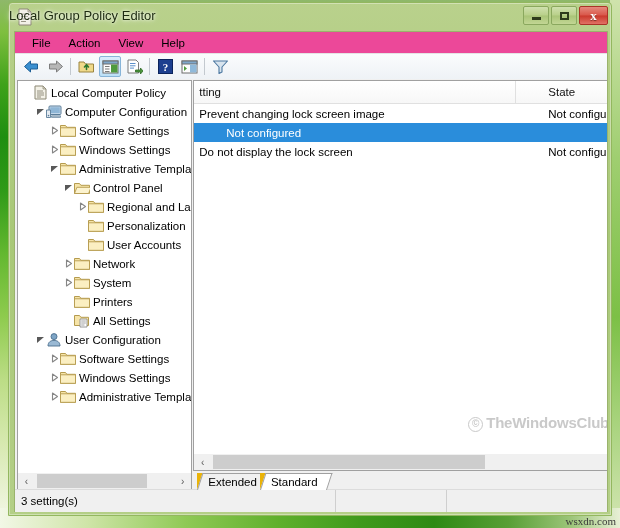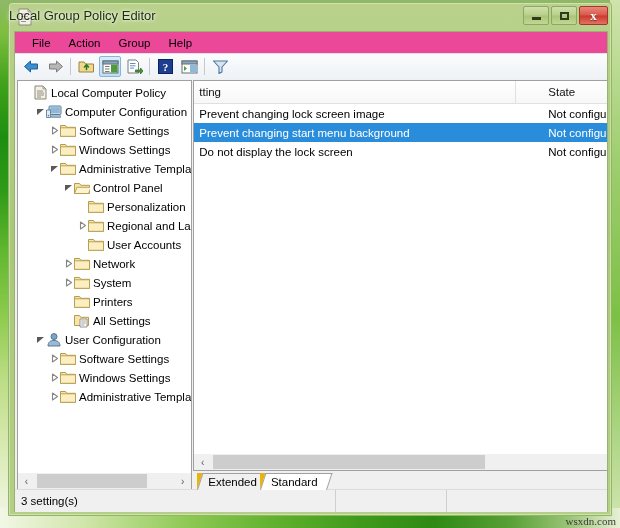--- a/index.html
+++ b/index.html
@@ -343,21 +343,21 @@
     <div class="winbtn" id="btn-close">
       <span class="glyph-close">x</span>
     </div>
   </div>
 
   <div id="client">
 
     <div id="menubar">
       <div class="menu-item">File</div>
       <div class="menu-item">Action</div>
-      <div class="menu-item">Group</div>
+      <div class="menu-item">View</div>
       <div class="menu-item">Help</div>
     </div>
 
     <div id="toolbar">
       <div class="tb-btn">
         <svg width="17" height="15" viewBox="0 0 17 15">
           <path d="M7.5 2 L1.5 7.5 L7.5 13 v-3 h7 v-5 h-7 z" fill="#3a8fd0" stroke="#1d5f96" stroke-width="1" stroke-linejoin="round"></path>
         </svg>
       </div>
       <div class="tb-btn">
@@ -493,38 +493,38 @@
                   <path d="M2 3 h7 l-7 6 z" fill="#595959"></path>
                 </svg>
               </span>
               <span class="ticon"><svg width="16" height="15" viewBox="0 0 16 15">
                   <path d="M0.5 3.5 h5 l1.4 1.8 h8.6 v8.2 h-15 z" fill="#f6e4a8" stroke="#b59b4e" stroke-width="1"></path>
                   <path d="M0.5 13.5 l2.4-6.2 h14.1 l-2.4 6.2 z" fill="#fcf3cf" stroke="#b59b4e" stroke-width=".9"></path>
                 </svg></span>
               <span class="tlabel">Control Panel</span>
             </div>
             <div class="tnode" style="padding-left: 59px;">
+              <span class="twist">
+                <svg width="11" height="11" viewBox="0 0 11 11">
+                  <path d="M3.5 2 L8.5 5.5 L3.5 9 z" fill="none" stroke="#868686" stroke-width="1.1" stroke-linejoin="round"></path>
+                </svg>
+              </span>
+              <span class="ticon"><svg width="16" height="15" viewBox="0 0 16 15">
+                  <path d="M0.5 2.5 h5 l1.4 1.8 h8.6 v9 h-15 z" fill="#f6e4a8" stroke="#b59b4e" stroke-width="1"></path>
+                  <path d="M0.5 4.8 h15 v8.5 h-15 z" fill="#fbefc2" stroke="#b59b4e" stroke-width=".9"></path>
+                </svg></span>
+              <span class="tlabel">Regional and La</span>
+            </div>
+            <div class="tnode" style="padding-left: 59px;">
               <span class="twist"></span>
               <span class="ticon"><svg width="16" height="15" viewBox="0 0 16 15">
                   <path d="M0.5 2.5 h5 l1.4 1.8 h8.6 v9 h-15 z" fill="#f6e4a8" stroke="#b59b4e" stroke-width="1"></path>
                   <path d="M0.5 4.8 h15 v8.5 h-15 z" fill="#fbefc2" stroke="#b59b4e" stroke-width=".9"></path>
                 </svg></span>
               <span class="tlabel">Personalization</span>
-            </div>
-            <div class="tnode" style="padding-left: 59px;">
-              <span class="twist">
-                <svg width="11" height="11" viewBox="0 0 11 11">
-                  <path d="M3.5 2 L8.5 5.5 L3.5 9 z" fill="none" stroke="#868686" stroke-width="1.1" stroke-linejoin="round"></path>
-                </svg>
-              </span>
-              <span class="ticon"><svg width="16" height="15" viewBox="0 0 16 15">
-                  <path d="M0.5 2.5 h5 l1.4 1.8 h8.6 v9 h-15 z" fill="#f6e4a8" stroke="#b59b4e" stroke-width="1"></path>
-                  <path d="M0.5 4.8 h15 v8.5 h-15 z" fill="#fbefc2" stroke="#b59b4e" stroke-width=".9"></path>
-                </svg></span>
-              <span class="tlabel">Regional and La</span>
             </div>
             <div class="tnode" style="padding-left: 59px;">
               <span class="twist"></span>
               <span class="ticon"><svg width="16" height="15" viewBox="0 0 16 15">
                   <path d="M0.5 2.5 h5 l1.4 1.8 h8.6 v9 h-15 z" fill="#f6e4a8" stroke="#b59b4e" stroke-width="1"></path>
                   <path d="M0.5 4.8 h15 v8.5 h-15 z" fill="#fbefc2" stroke="#b59b4e" stroke-width=".9"></path>
                 </svg></span>
               <span class="tlabel">User Accounts</span>
             </div>
             <div class="tnode" style="padding-left: 45px;">
@@ -635,28 +635,30 @@
           <div id="list-header">
             <div class="lh-cell" id="lh-setting">tting</div>
             <div class="lh-cell" id="lh-state">State</div>
           </div>
           <div id="list-rows">
               <div class="lrow">
                 <div class="lc-setting">Prevent changing lock screen image</div>
                 <div class="lc-state">Not configured</div>
               </div>
               <div class="lrow selected" style="background: rgb(42, 141, 219);">
-                <div class="lc-setting">Prevent changing start menu background</div>
                 <div class="lc-state">Not configured</div>
               </div>
               <div class="lrow">
                 <div class="lc-setting">Do not display the lock screen</div>
                 <div class="lc-state">Not configured</div>
               </div>
             </div>
+          <div id="watermark">
+            <span class="c">©</span><span>TheWindowsClub</span>
+          </div>
         </div>
         <div class="hscroll">
           <div class="hs-arrow">‹</div>
           <div class="hs-track">
             <div class="hs-thumb" style="left:2px;width:272px;"></div>
           </div>
           <div class="hs-arrow">›</div>
         </div>
         <div id="tabstrip">
           <div class="tab">

